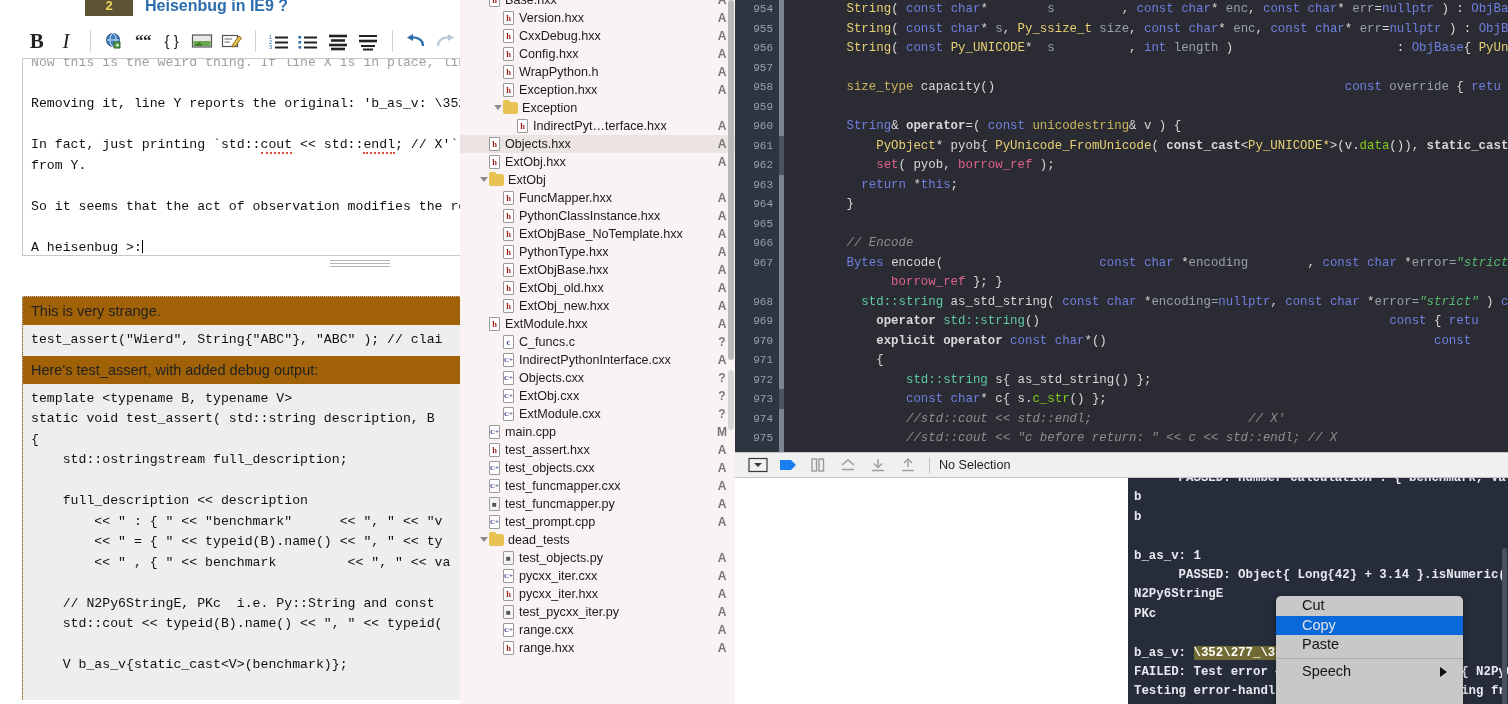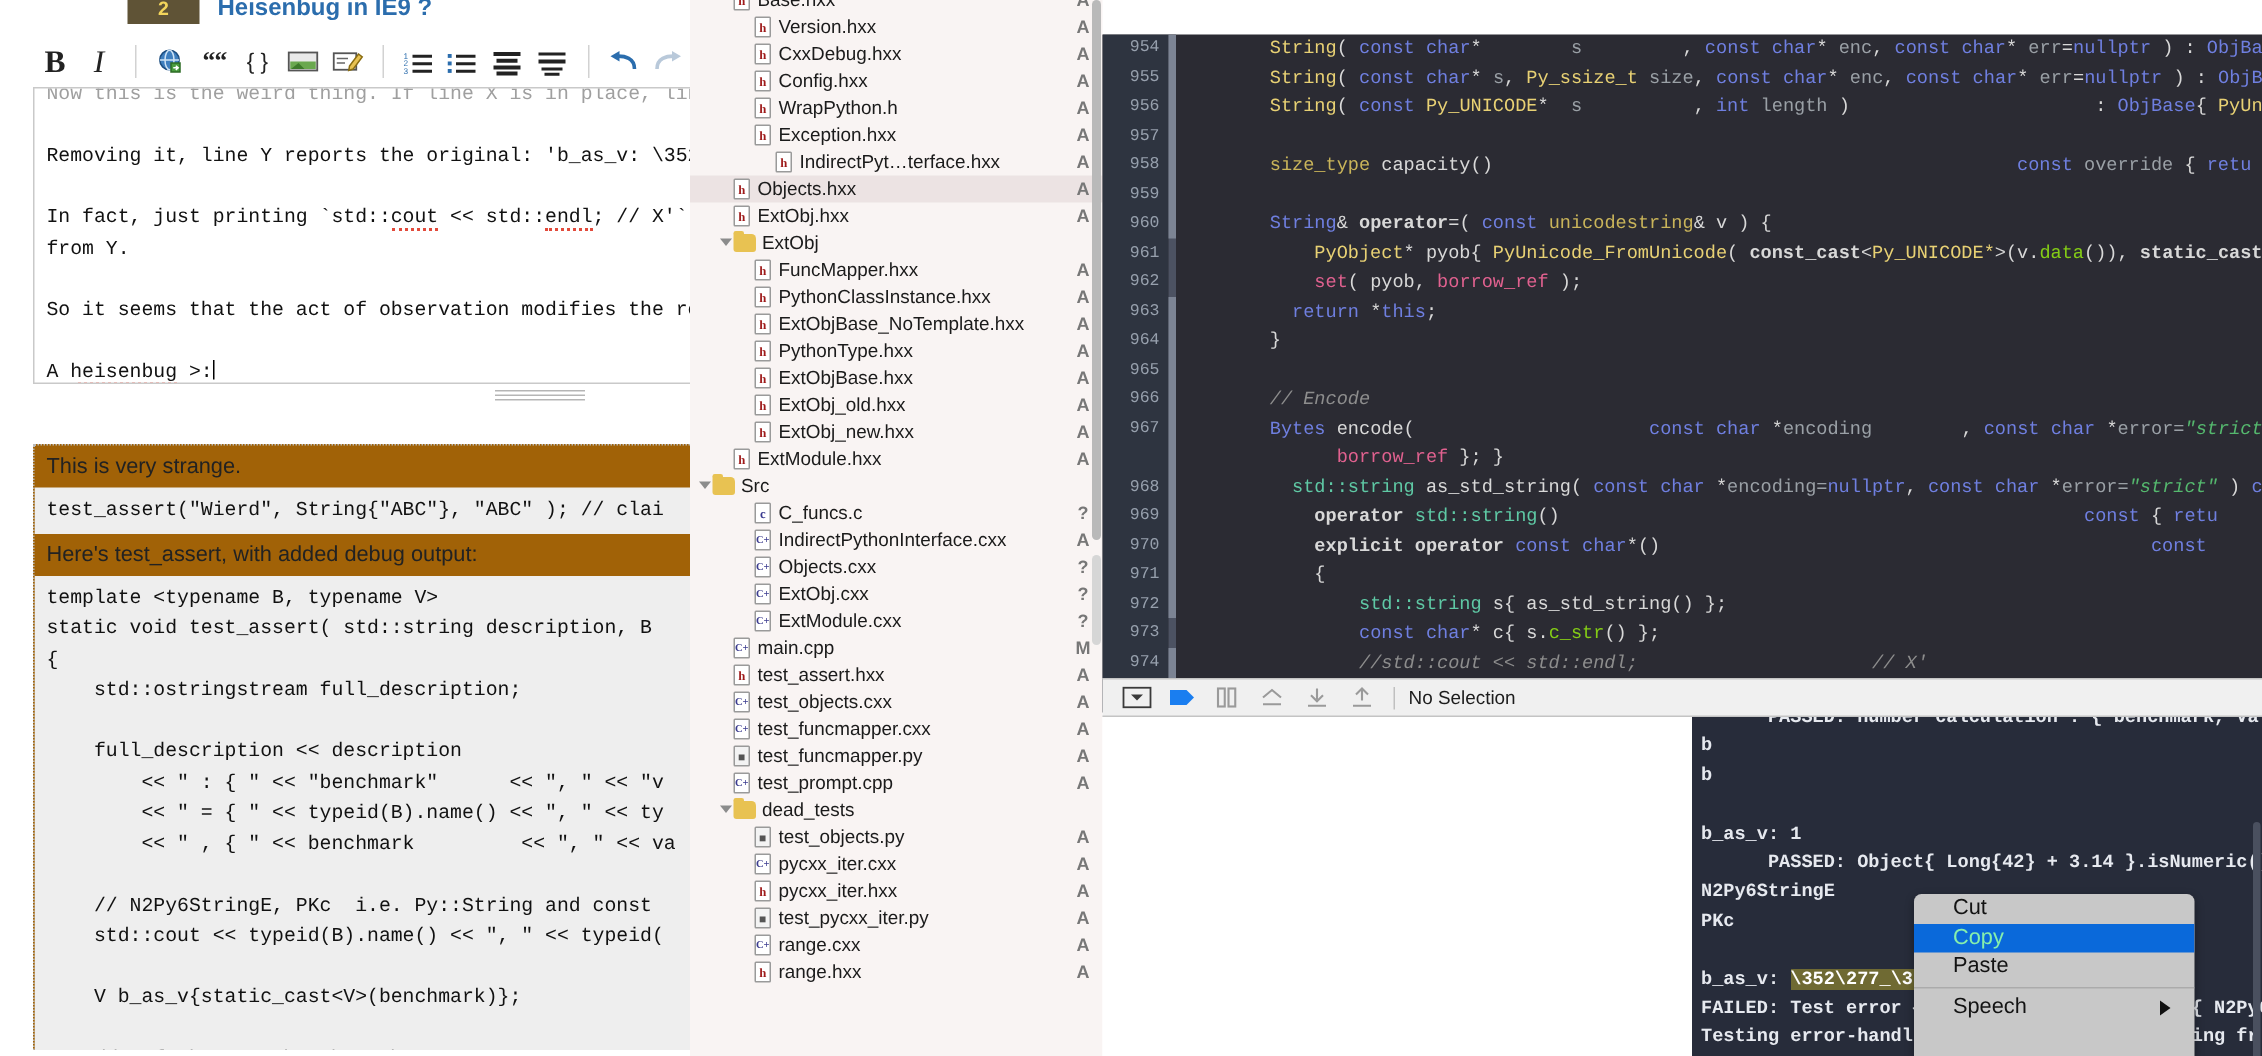--- a/index.html
+++ b/index.html
@@ -74,21 +74,21 @@
   .nlabel{ flex:1 1 auto; overflow:hidden; text-overflow:ellipsis; }
   .nstat{ width:26px; flex:0 0 26px; text-align:center; color:#777;
      font-weight:bold; font-size:12px; }
   .nav-scroll{ position:absolute; right:1px; top:0px; width:6px; height:360px;
      background:#b9b9b9; border-radius:3px; }
   .nav-scroll2{ position:absolute; right:1px; top:370px; width:6px; height:60px;
      background:#d6d6d6; border-radius:3px; }
 
   
   #code-pane{ position:absolute; left:735px; top:0; width:773px; height:452px;
-     background:#2b2b33; overflow:hidden;margin-top:23px; }
+     background:#2b2b33; overflow:hidden; }
   .gutter{ position:absolute; left:0; top:0; width:44px; height:452px;
      background:#2e3440; }
   .gutter .ln{ height:19.5px; line-height:19.5px; text-align:right;
      padding-right:6px; color:#97a0ad; font-size:11px;
      font-family:"Liberation Mono","DejaVu Sans Mono",monospace; }
   .gbar{ position:absolute; left:44px; top:0; width:5px; height:452px;
      background:#4c5262; }
   .gbar .hl{ position:absolute; left:0; width:5px; background:#7c8494; }
   .code-text{ position:absolute; left:52px; top:0; width:1400px;
      font-family:"Liberation Mono","DejaVu Sans Mono",monospace; font-size:12.4px;
@@ -118,21 +118,21 @@
   .sel-hi{ background:#6f6a33; color:#ffffff; }
   .con-scroll{ position:absolute; right:1px; top:70px; width:5px; height:170px;
      background:#4a505f; border-radius:3px; }
 
   
   #ctxmenu{ position:absolute; left:1276px; top:596px; width:187px; height:108px;
      background:#c8c8c8; border-radius:5px 5px 0 0; overflow:hidden;
      box-shadow:0 2px 6px rgba(0,0,0,.38); }
   .mi{ height:19.5px; line-height:19.5px; padding-left:26px; font-size:14.5px;
      color:#131313; position:relative; }
-  .mi.hi{ background:#0a69da; color:#86efac; }
+  .mi.hi{ background:#0a69da; color:#e5e5e5; }
   .mdiv{ height:1px; background:#ababab; margin:3px 0 3px 0; }
   .marrow{ position:absolute; right:16px; top:5px; width:0;height:0;
      border-top:5px solid transparent; border-bottom:5px solid transparent;
      border-left:7px solid #111; }
 </style>
 </head>
 <body>
 
 <div id="root">
 
@@ -318,20 +318,27 @@
           <div class="nstat">A</div>
         </div>
         <div class="nav-row">
           <div style="flex: 0 0 34px; height: 18px;"></div>
           <div style="flex: 0 0 9px; height: 18px;"></div>
           <div class="fico h">h</div>
           <div class="nlabel">Exception.hxx</div>
           <div class="nstat">A</div>
         </div>
         <div class="nav-row">
+          <div style="flex: 0 0 34px; height: 18px;"></div>
+          <div class="tw open"></div>
+          <div class="fold"></div>
+          <div class="nlabel">Exception</div>
+          <div class="nstat"></div>
+        </div>
+        <div class="nav-row">
           <div style="flex: 0 0 48px; height: 18px;"></div>
           <div style="flex: 0 0 9px; height: 18px;"></div>
           <div class="fico h">h</div>
           <div class="nlabel">IndirectPyt…terface.hxx</div>
           <div class="nstat">A</div>
         </div>
         <div class="nav-row sel">
           <div style="flex: 0 0 20px; height: 18px;"></div>
           <div style="flex: 0 0 9px; height: 18px;"></div>
           <div class="fico h">h</div>
@@ -400,27 +407,20 @@
           <div class="fico h">h</div>
           <div class="nlabel">ExtObj_new.hxx</div>
           <div class="nstat">A</div>
         </div>
         <div class="nav-row">
           <div style="flex: 0 0 20px; height: 18px;"></div>
           <div style="flex: 0 0 9px; height: 18px;"></div>
           <div class="fico h">h</div>
           <div class="nlabel">ExtModule.hxx</div>
           <div class="nstat">A</div>
-        </div>
-        <div class="nav-row">
-          <div style="flex: 0 0 6px; height: 18px;"></div>
-          <div class="tw open"></div>
-          <div class="fold"></div>
-          <div class="nlabel">Src</div>
-          <div class="nstat"></div>
         </div>
         <div class="nav-row">
           <div style="flex: 0 0 34px; height: 18px;"></div>
           <div style="flex: 0 0 9px; height: 18px;"></div>
           <div class="fico c">c</div>
           <div class="nlabel">C_funcs.c</div>
           <div class="nstat">?</div>
         </div>
         <div class="nav-row">
           <div style="flex: 0 0 34px; height: 18px;"></div>

